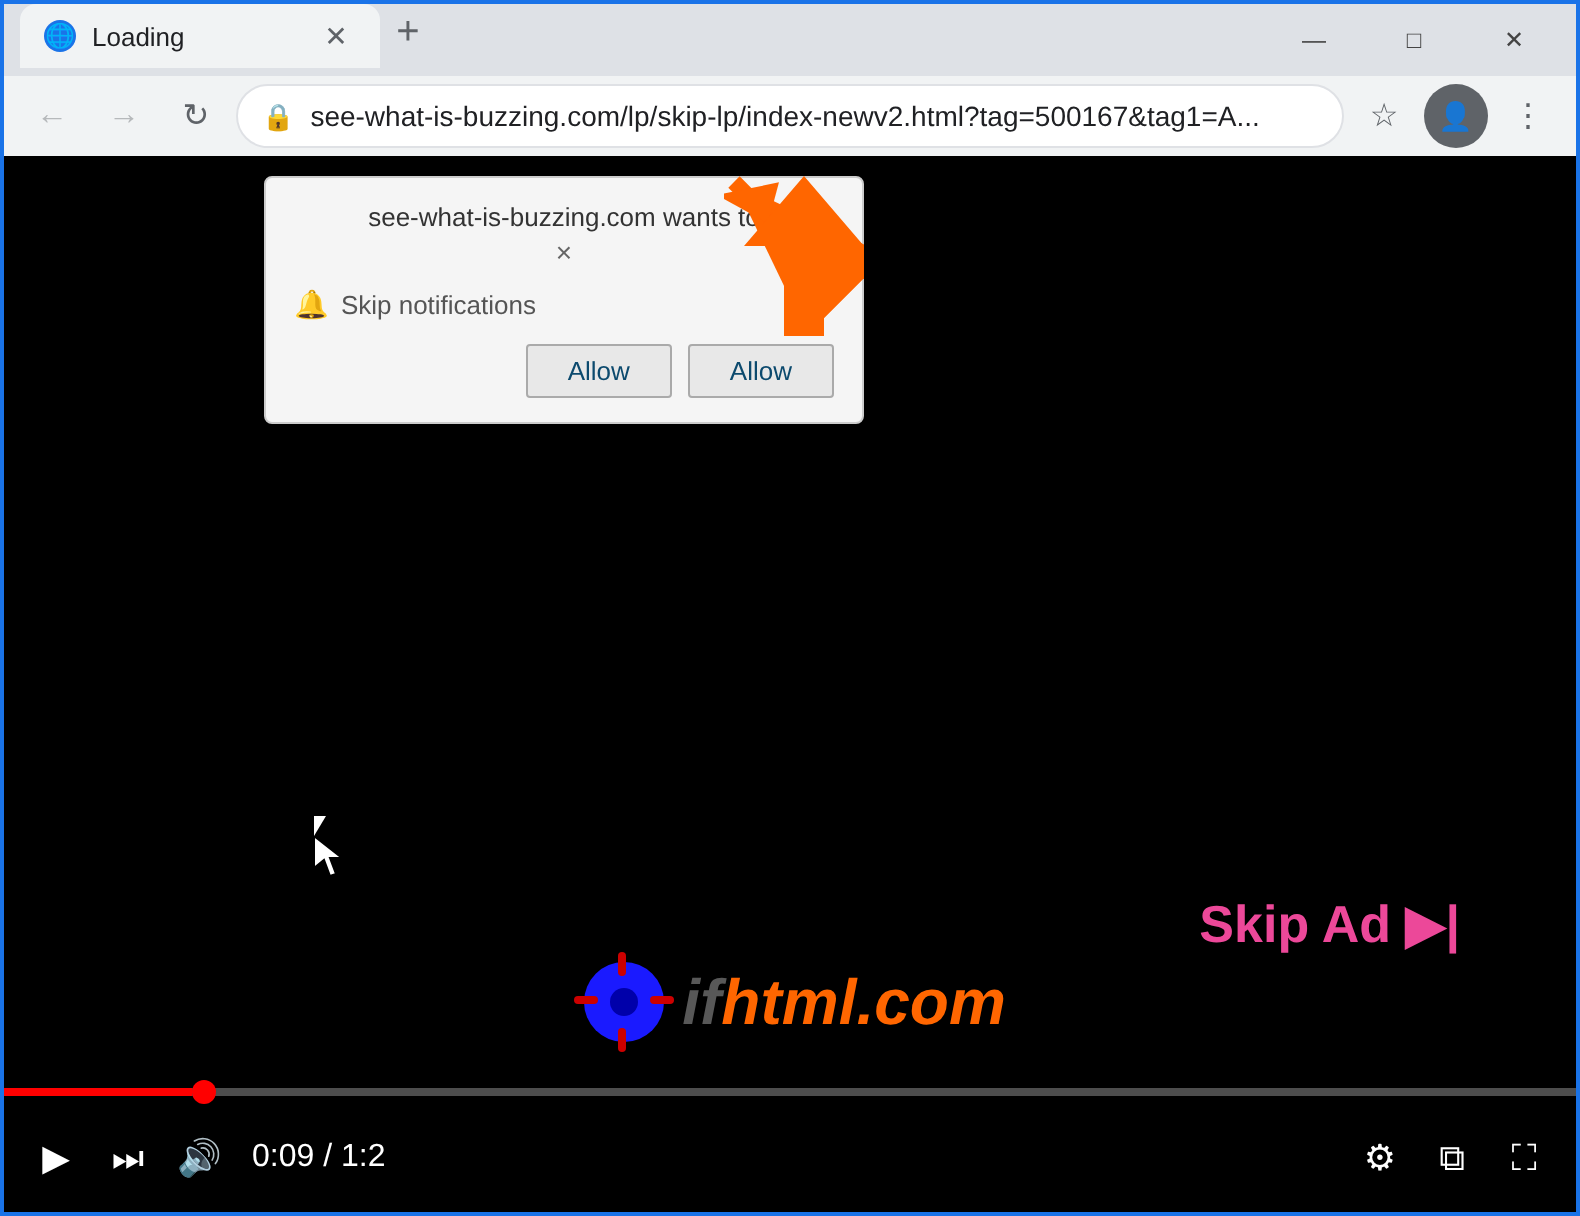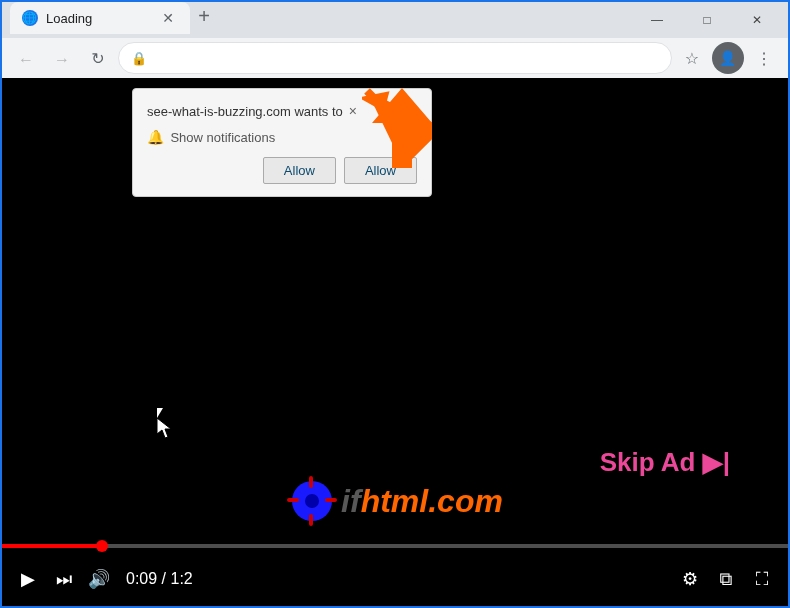--- a/index.html
+++ b/index.html
@@ -199,20 +199,21 @@
       border-radius: 4px;
       padding: 12px 14px;
       z-index: 100;
       box-shadow: 0 2px 6px rgba(0,0,0,0.2);
     }
 
     .popup-header {
       display: flex;
       align-items: center;
       margin-bottom: 8px;
+      flex-direction: column;
     }
 
     .popup-title {
       font-size: 13px;
       color: #333;
     }
 
     .popup-close {
       width: 20px;
       height: 20px;
@@ -409,36 +410,37 @@
       <div class="win-btn close">✕</div>
     </div>
   </div>
 
   <div class="address-bar">
     <div class="nav-btn disabled">←</div>
     <div class="nav-btn disabled">→</div>
     <div class="nav-btn">↻</div>
     <div class="address-input-wrap">
       <span class="lock-icon">🔒</span>
+      <span class="address-text">see-what-is-buzzing.com/lp/skip-lp/index-newv2.html?tag=500167&amp;tag1=A...</span>
     </div>
     <div class="star-btn">☆</div>
     <div class="profile-btn">👤</div>
     <div class="menu-btn">⋮</div>
   </div>
 
   <div class="page-content">
 
     <div class="notification-popup">
       <div class="popup-header">
         <span class="popup-title">see-what-is-buzzing.com wants to</span>
         <div class="popup-close">×</div>
       </div>
       <div class="popup-row">
         <span class="bell-icon">🔔</span>
-        <span>Show notifications</span>
+        <span>Skip notifications</span>
       </div>
       <div class="popup-buttons">
         <button class="popup-btn">Allow</button>
         <button class="popup-btn">Allow</button>
       </div>
     </div>
 
     <div class="arrow-indicator">
       <svg class="arrow-svg" viewBox="0 0 70 80" xmlns="http://www.w3.org/2000/svg">
         <defs>

